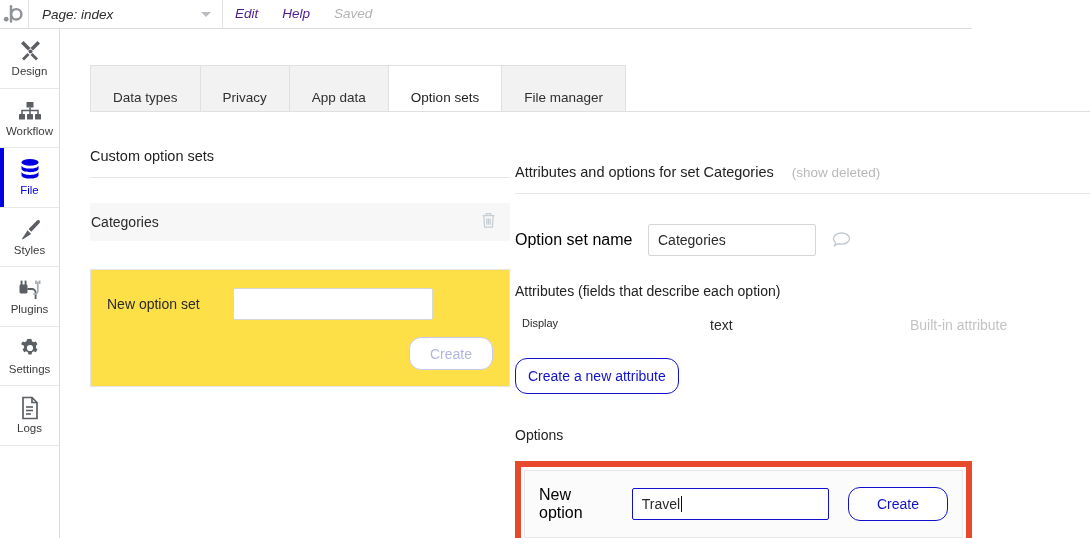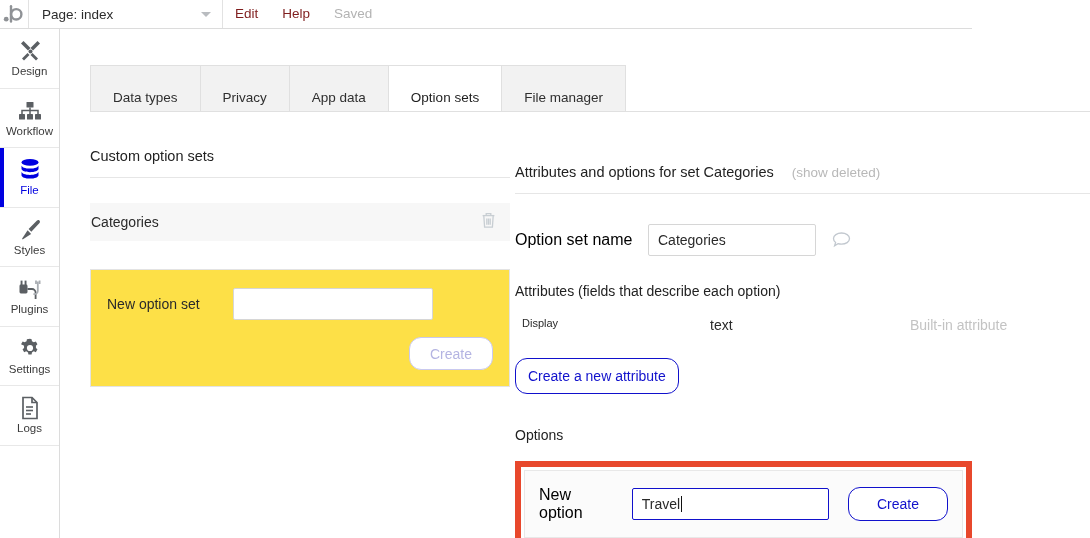--- a/index.html
+++ b/index.html
@@ -9,21 +9,21 @@
     font-family: "Liberation Sans", sans-serif;
     overflow: hidden;
   }
 
   
   .topbar {
     position: absolute; top: 0; left: 0;
     width: 972px; height: 29px;
     background: #ffffff;
     border-bottom: 1px solid #dcdcdc;
-    display: flex; align-items: flex-start;
+    display: flex; align-items: flex-start; font-style: italic;
   }
   .logo {
     width: 29px; height: 28px;
     display: flex; align-items: center; justify-content: center;
     border-right: 1px solid #e2e2e2;
     flex: none;
   }
   .logo svg { display: block; }
   .page-select {
     width: 194px; height: 28px;
@@ -38,21 +38,21 @@
   }
   .caret {
     width: 0; height: 0;
     border-left: 5px solid transparent;
     border-right: 5px solid transparent;
     border-top: 5px solid #b9bcc0;
     margin-right: 3px;
   }
   .topmenu { display: flex; align-items: center; height: 28px; }
   .topmenu > span {
-    font-size: 13.5px; color: #7f1d1d;
+    font-size: 13.5px; color: #4c1d95;
     padding: 0 12px; line-height: 28px;
   }
   .topmenu > span.muted { color: #b3b3b3; }
 
   
   .sidebar {
     position: absolute; top: 29px; left: 0;
     width: 60px; height: 509px;
     background: #ffffff;
     border-right: 1px solid #dcdcdc;

